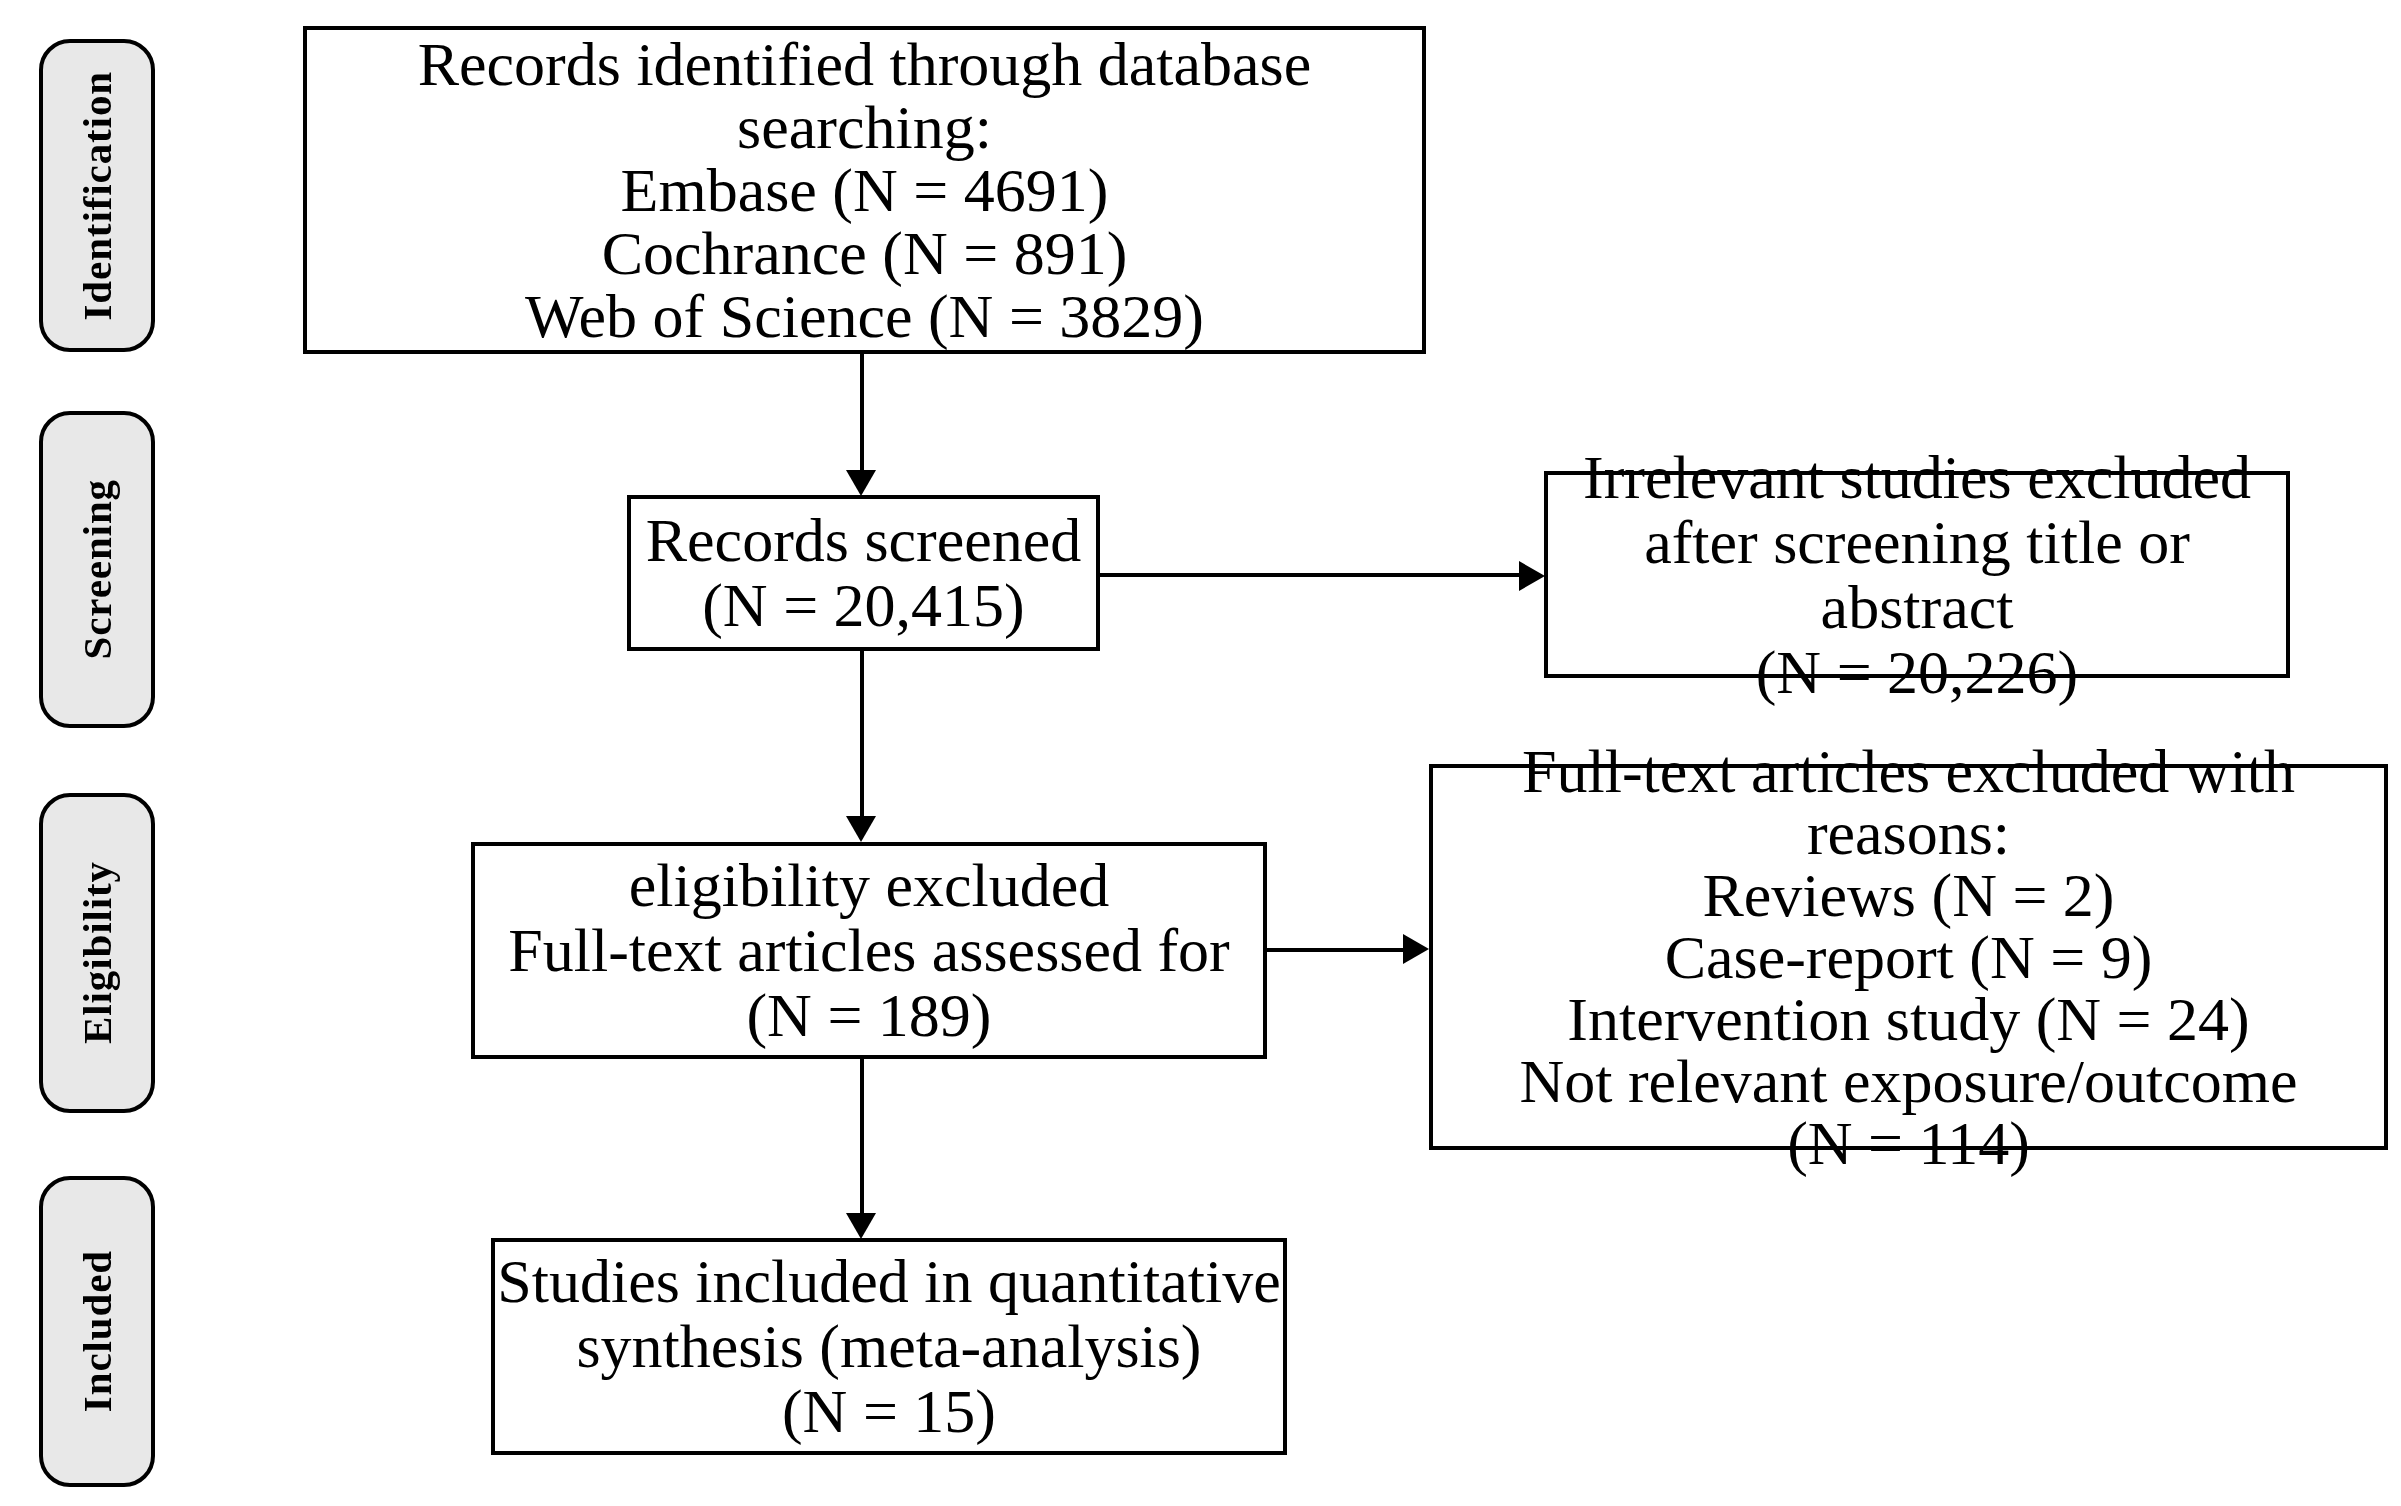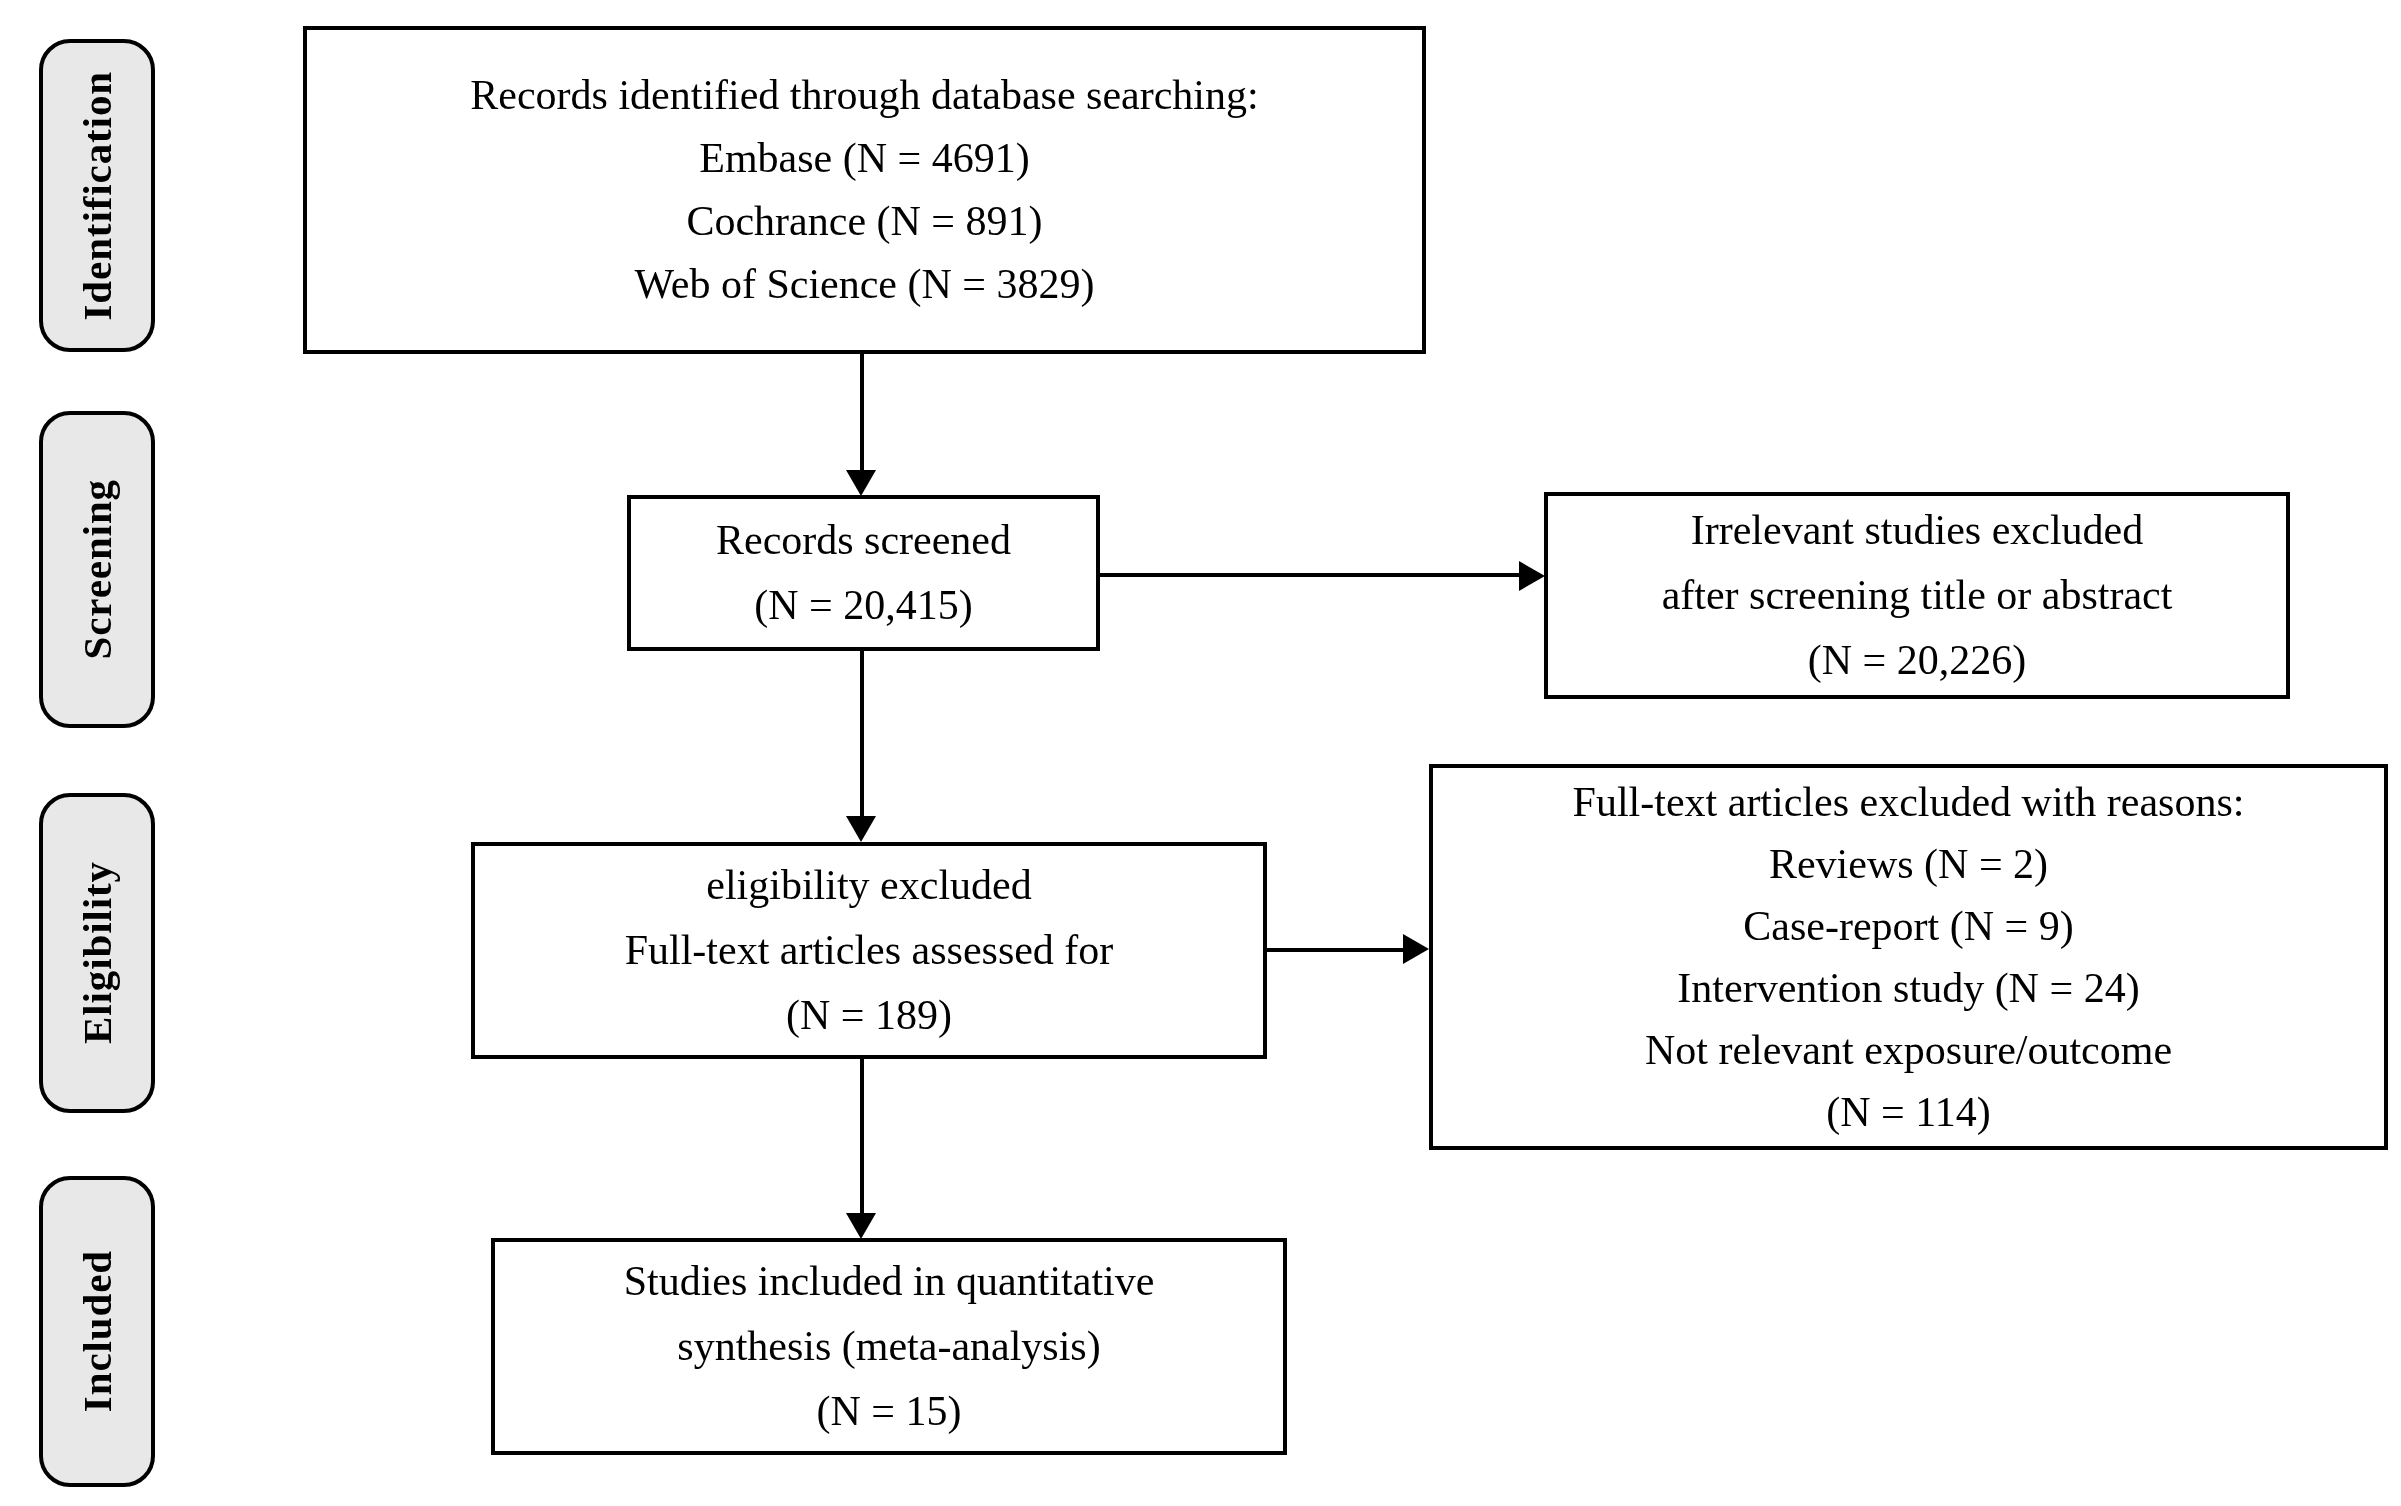--- a/index.html
+++ b/index.html
@@ -42,26 +42,26 @@
 
   
   .box{
     position:absolute;
     background:var(--box-fill);
     border:4.3px solid var(--line-color);
     box-sizing:border-box;
     display:flex;flex-direction:column;
     align-items:center;justify-content:center;
     text-align:center;
-    font-size:42px;
+    font-size:62px;
     line-height:65px;
   }
   #box-identified{left:303px;top:26px;width:1123px;height:328px;line-height:63px;}
   #box-screened{left:627px;top:495px;width:473px;height:156px;}
-  #box-irrelevant{left:1544px;top:492px;width:746px;height:207px;text-align:center;}
+  #box-irrelevant{left:1544px;top:471px;width:746px;height:207px;text-align:center;}
   #box-assessed{left:471px;top:842px;width:796px;height:217px;}
   #box-excluded{left:1429px;top:764px;width:959px;height:386px;line-height:62px;}
   #box-included{left:471px;top:1238px;width:796px;height:217px;margin-left:20px;}
 
   
   .vline{position:absolute;width:4.3px;background:var(--line-color);}
   .hline{position:absolute;height:4.3px;background:var(--line-color);}
   .arrow-down{
     position:absolute;width:0;height:0;
     border-left:15.4px solid transparent;

